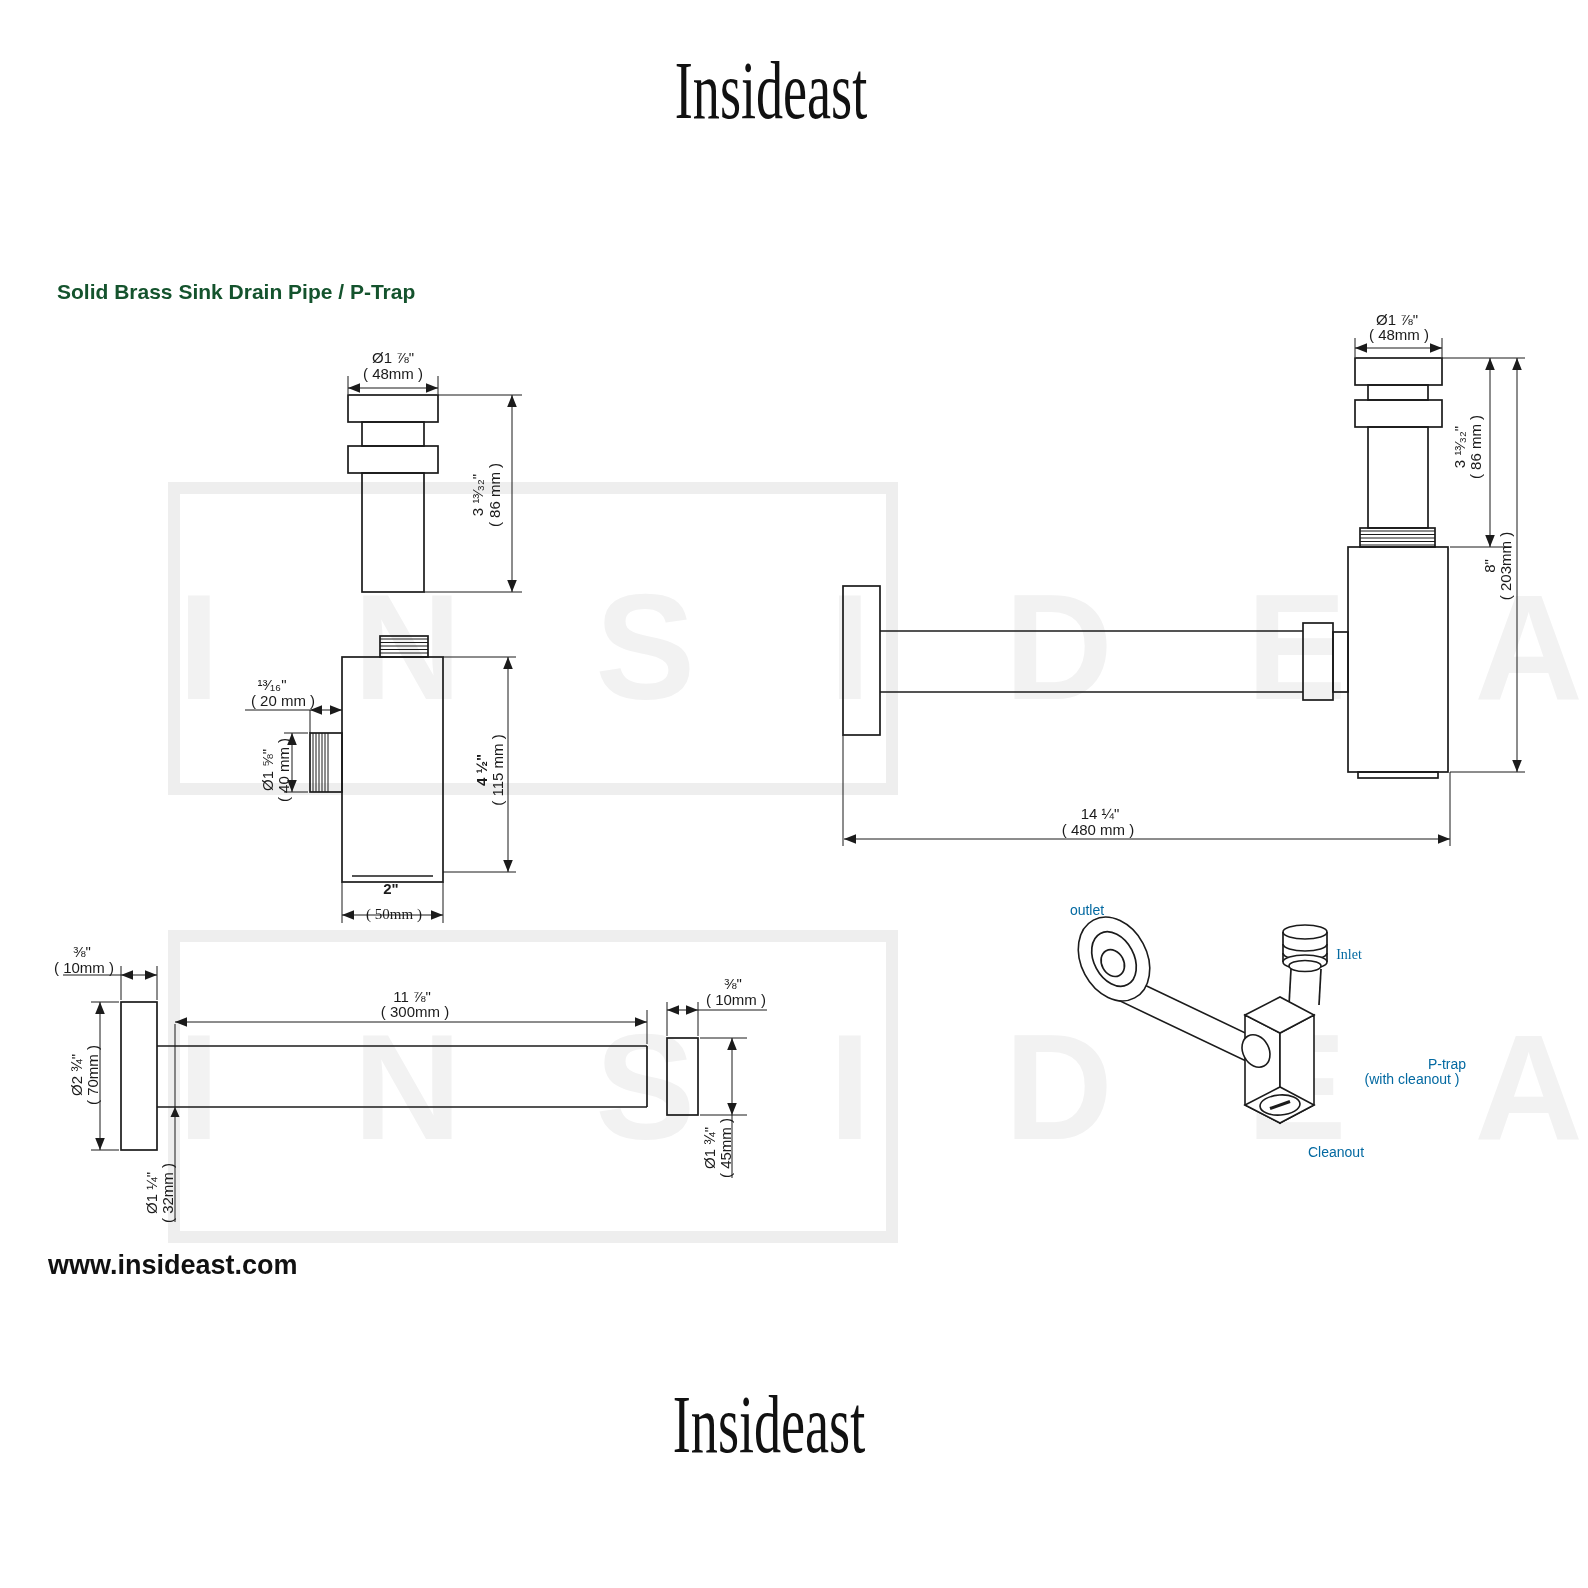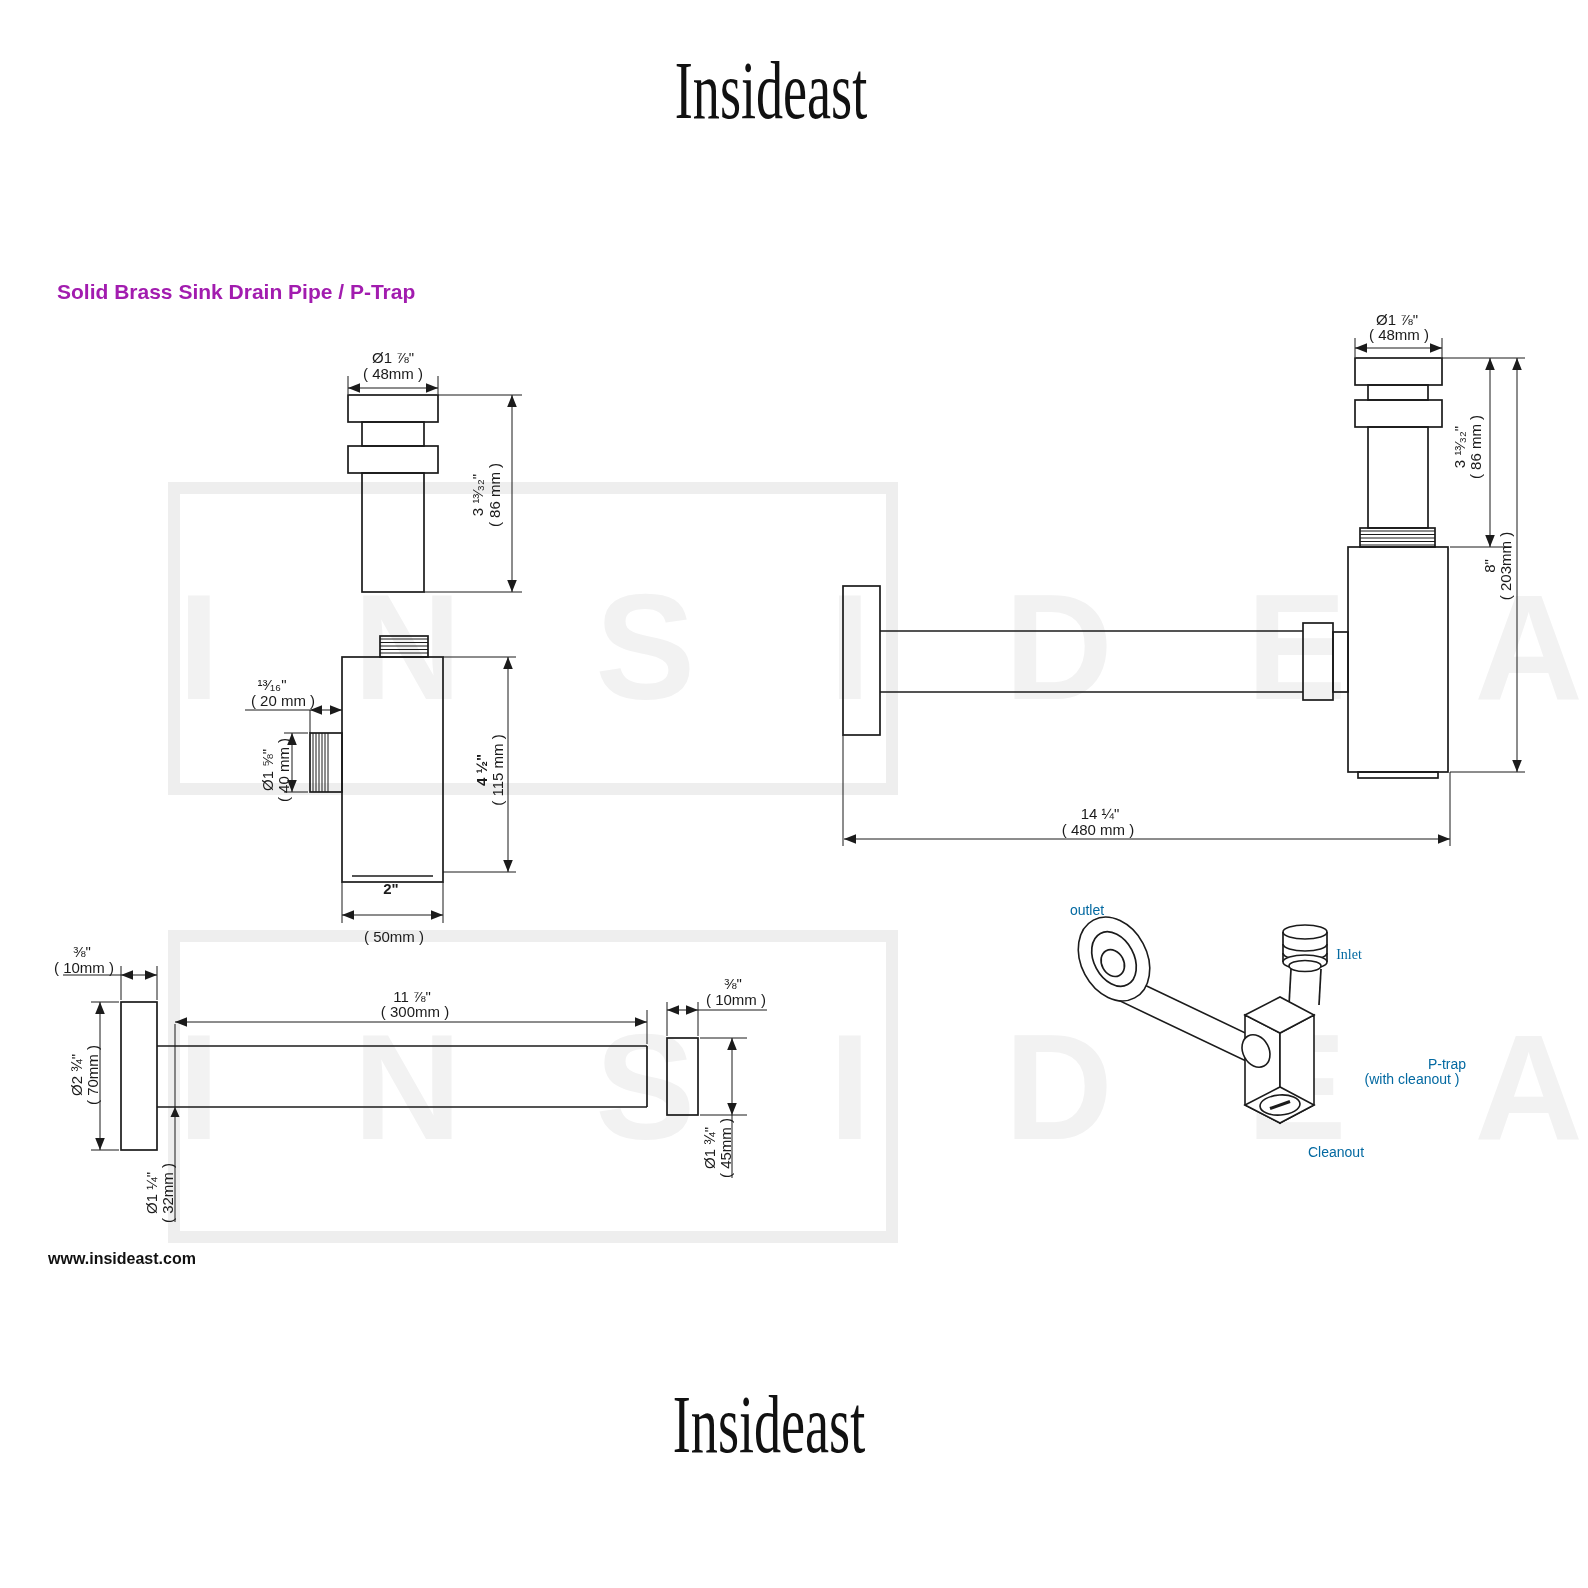--- a/index.html
+++ b/index.html
@@ -6,22 +6,22 @@
   #canvas{position:relative;width:1588px;height:1588px;background:#ffffff;overflow:hidden;
           font-family:"Liberation Sans","DejaVu Sans",sans-serif;color:#1b1b1b;}
   
   .wm-frame{position:absolute;border:12px solid #eeeeee;z-index:0;}
   .wm-text{position:absolute;z-index:0;font-weight:bold;font-size:150px;letter-spacing:46px;
            color:#f2f2f2;white-space:nowrap;line-height:1;}
   
   .logo{position:absolute;font-family:"Liberation Serif","DejaVu Serif",serif;font-size:82px;
         color:#111;transform:translateX(-50%) scaleX(0.66);transform-origin:center top;
         white-space:nowrap;z-index:2;line-height:1;}
-  .title{position:absolute;font-size:21px;font-weight:bold;color:#a21caf;z-index:2;white-space:nowrap;}
-  .site{position:absolute;font-size:16px;font-weight:bold;color:#111;z-index:2;white-space:nowrap;}
+  .title{position:absolute;font-size:21px;font-weight:bold;color:#14532d;z-index:2;white-space:nowrap;}
+  .site{position:absolute;font-size:27px;font-weight:bold;color:#111;z-index:2;white-space:nowrap;}
   
   .hdim{position:absolute;font-size:15px;line-height:1.05;white-space:nowrap;
         transform:translateX(-50%);text-align:center;z-index:3;color:#1b1b1b;}
   .vdim{position:absolute;font-size:15px;line-height:1;white-space:nowrap;
         transform:translate(-50%,-50%) rotate(-90deg);z-index:3;color:#1b1b1b;}
   .lbl{position:absolute;font-size:14px;white-space:nowrap;transform:translateX(-50%);z-index:3;color:#0369a1;}
   .b{font-weight:bold;}
   
   svg{position:absolute;z-index:1;overflow:visible;}
   .p{stroke:#1b1b1b;stroke-width:1.7;fill:none;}
@@ -186,21 +186,21 @@
   <div class="vdim" style="left:477px;top:495px;">3 ¹³⁄₃₂"</div>
   <div class="vdim" style="left:494px;top:495px;">( 86 mm )</div>
 
   <div class="hdim" style="left:272px;top:677px;">¹³⁄₁₆"</div>
   <div class="hdim" style="left:272px;top:693px;margin-left:11px;">( 20 mm )</div>
   <div class="vdim" style="left:267px;top:770px;">Ø1 ⅝"</div>
   <div class="vdim" style="left:283px;top:770px;">( 40 mm )</div>
   <div class="vdim b" style="left:481px;top:770px;">4 ½"</div>
   <div class="vdim" style="left:497px;top:770px;">( 115 mm )</div>
   <div class="hdim b" style="left:391px;top:881px;">2"</div>
-  <div class="hdim" style="left:394px;top:929px;">( 50mm )</div>
+  <div class="hdim" style="left:394px;top:907px;font-family:Liberation Serif, serif;">( 50mm )</div>
 
   <div class="hdim" style="left:1397px;top:312px;">Ø1 ⅞"</div>
   <div class="hdim" style="left:1399px;top:327px;">( 48mm )</div>
   <div class="vdim" style="left:1459px;top:447px;">3 ¹³⁄₃₂"</div>
   <div class="vdim" style="left:1475px;top:447px;">( 86 mm )</div>
   <div class="vdim" style="left:1489px;top:566px;">8"</div>
   <div class="vdim" style="left:1505px;top:566px;">( 203mm )</div>
   <div class="hdim" style="left:1100px;top:806px;">14 ¼"</div>
   <div class="hdim" style="left:1098px;top:822px;">( 480 mm )</div>
 

